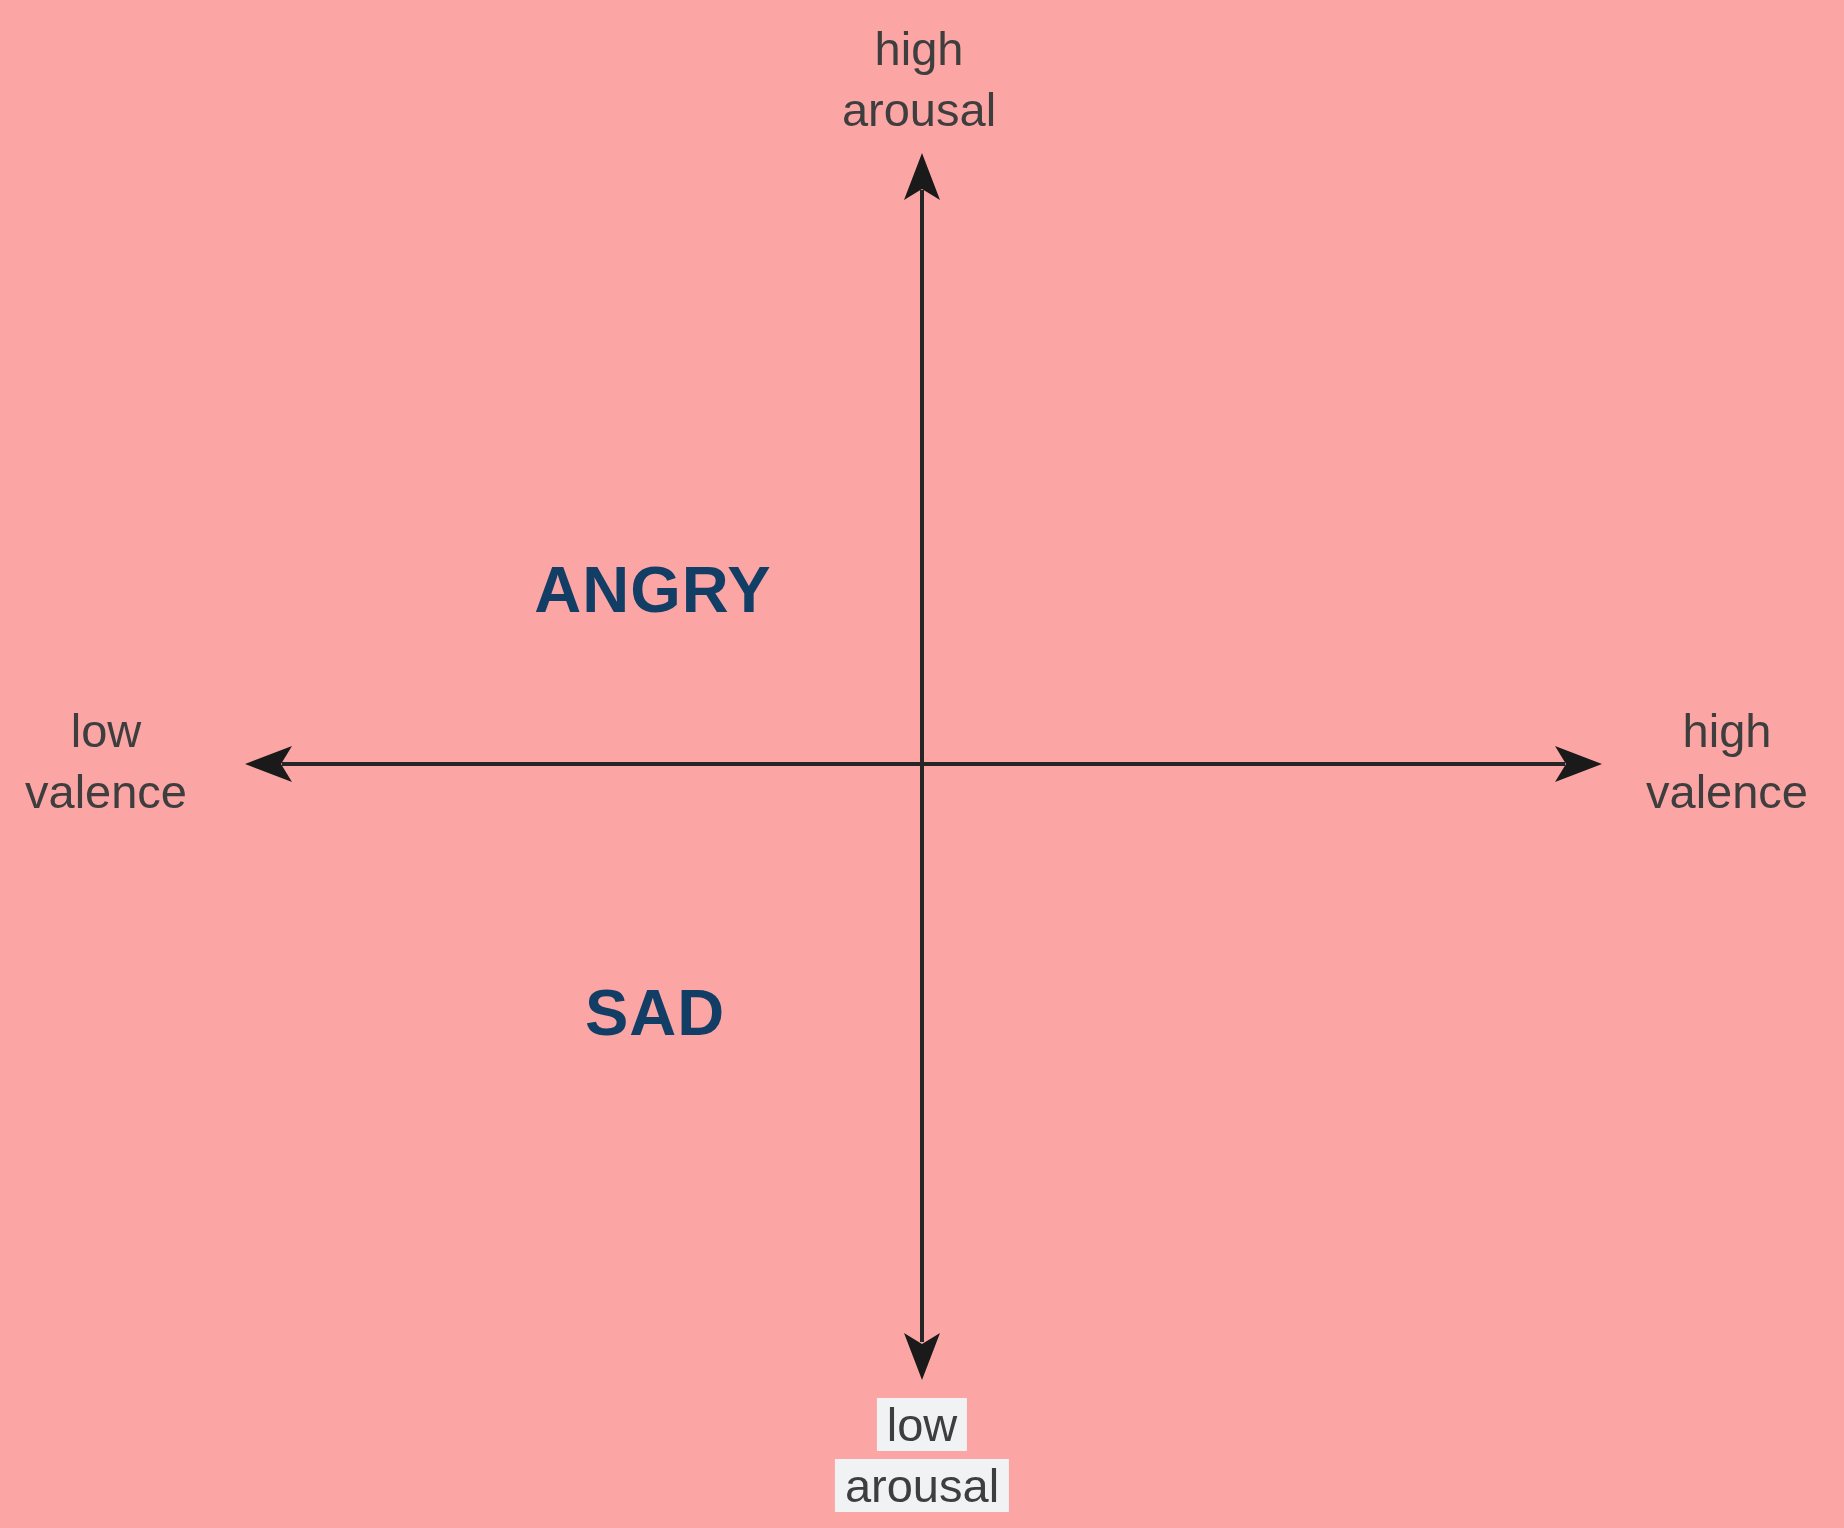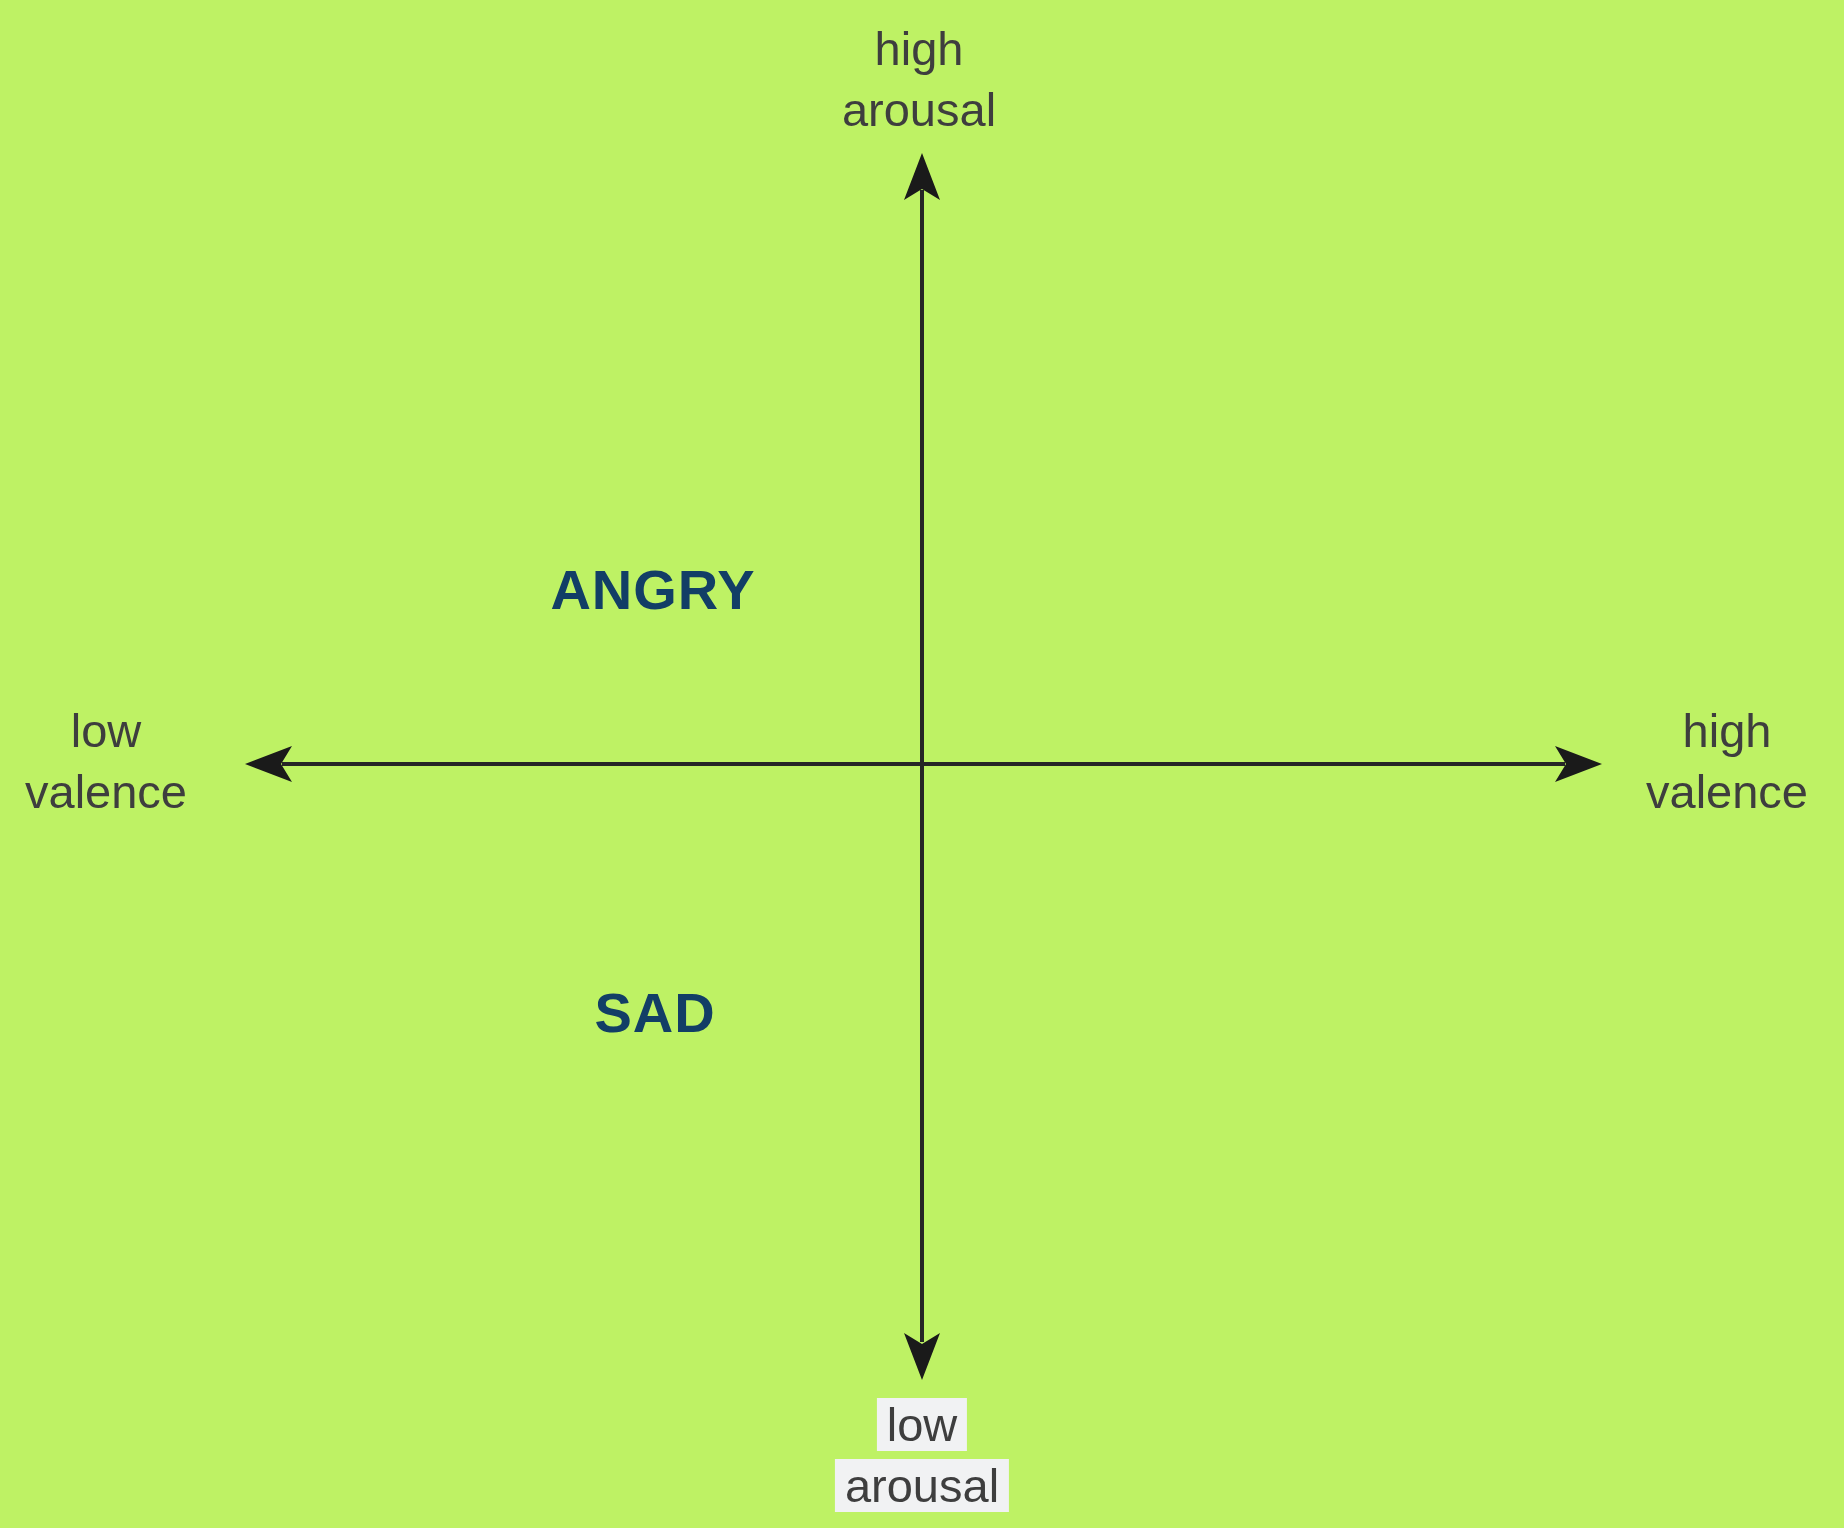--- a/index.html
+++ b/index.html
@@ -4,21 +4,21 @@
 <style>
   html, body {
     margin: 0;
     padding: 0;
     background: #ffffff;
   }
   .canvas {
     position: relative;
     width: 1844px;
     height: 1528px;
-    background: #bef264;
+    background: #fca5a5;
     overflow: hidden;
     font-family: "Liberation Sans", sans-serif;
   }
   .axes-svg {
     position: absolute;
     left: 0;
     top: 0;
   }
   .axis-label {
     position: absolute;
@@ -29,21 +29,21 @@
     color: #3e3e3e;
     white-space: nowrap;
   }
   .axis-label .hl {
     background: #f1f2f3;
     padding: 0 10px;
   }
   .quad-label {
     position: absolute;
     transform: translate(-50%, -50%);
-    font-size: 56px;
+    font-size: 65px;
     font-weight: bold;
     letter-spacing: 1px;
     color: #123e66;
     white-space: nowrap;
   }
 </style>
 </head>
 <body>
 
 <div class="canvas">

